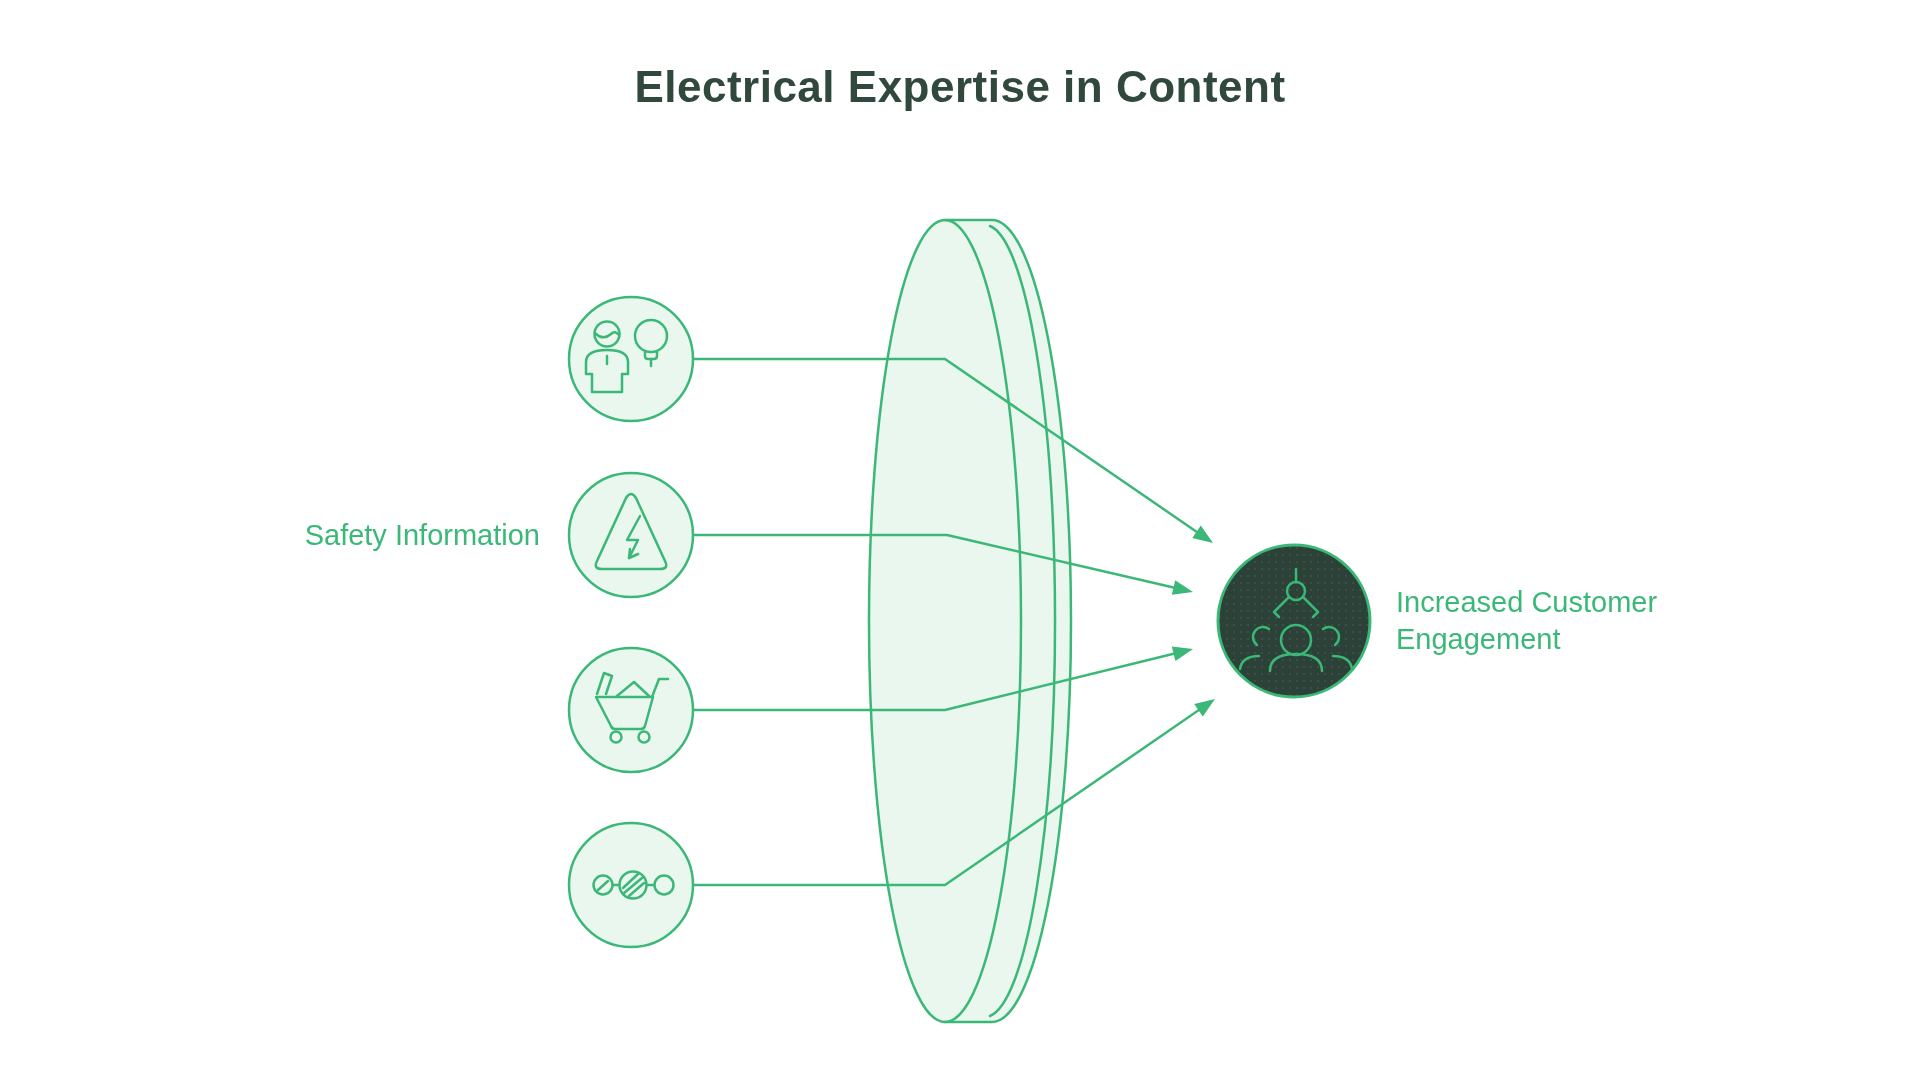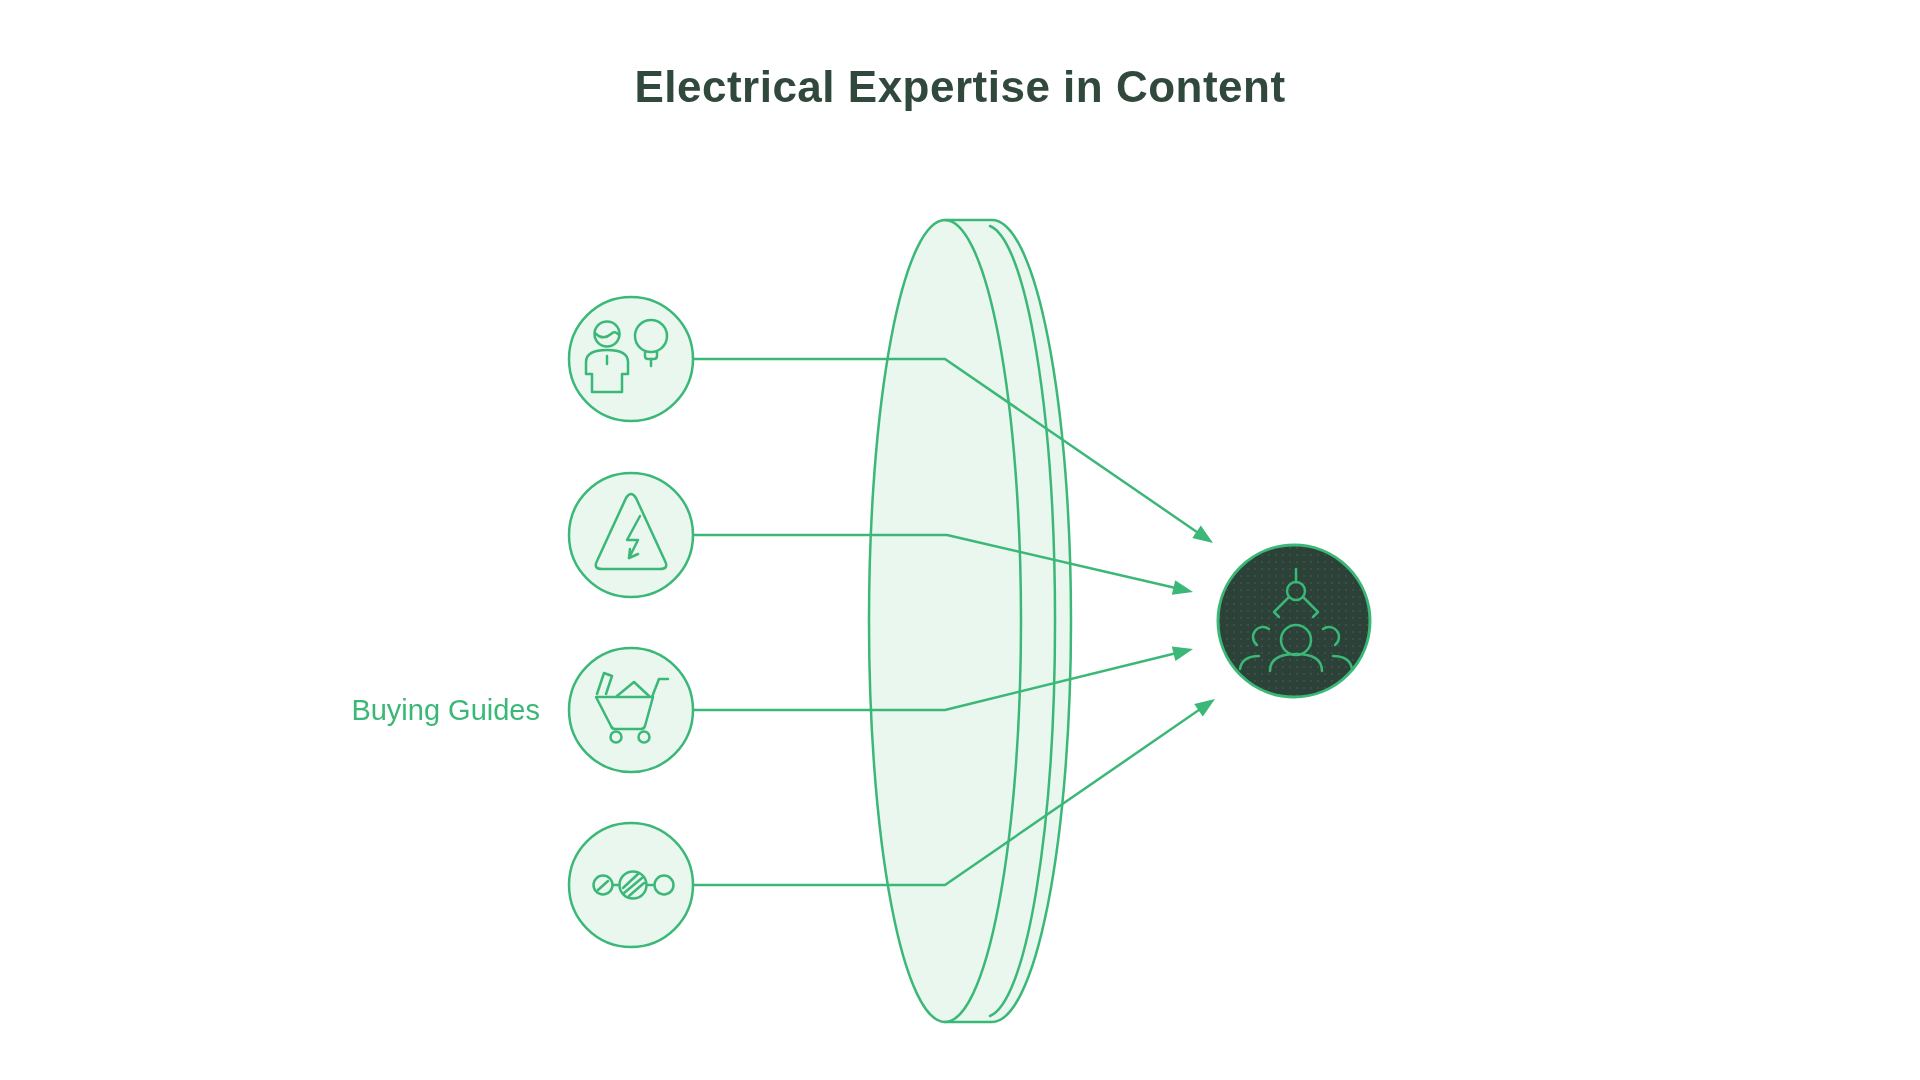--- a/index.html
+++ b/index.html
@@ -131,16 +131,17 @@
         <circle cx="1296" cy="640" r="15"></circle>
         <path d="M 1270 671 Q 1270 654 1296 654 Q 1322 654 1322 671"></path>
         <path d="M 1269 629 A 10 10 0 0 0 1257 645"></path>
         <path d="M 1240 669 Q 1242 656 1259 656"></path>
         <path d="M 1323 629 A 10 10 0 0 1 1335 645"></path>
         <path d="M 1352 669 Q 1350 656 1333 656"></path>
       </g>
     </g>
   </svg>
 
-  <div class="src-label" style="top:692px;">Buying Guides</div>
+  <div class="src-label" style="top:517px;">Safety Information</div>
 
+  <div class="outcome-label">Increased Customer Engagement</div>
 
 </div>
 
 </body></html>

